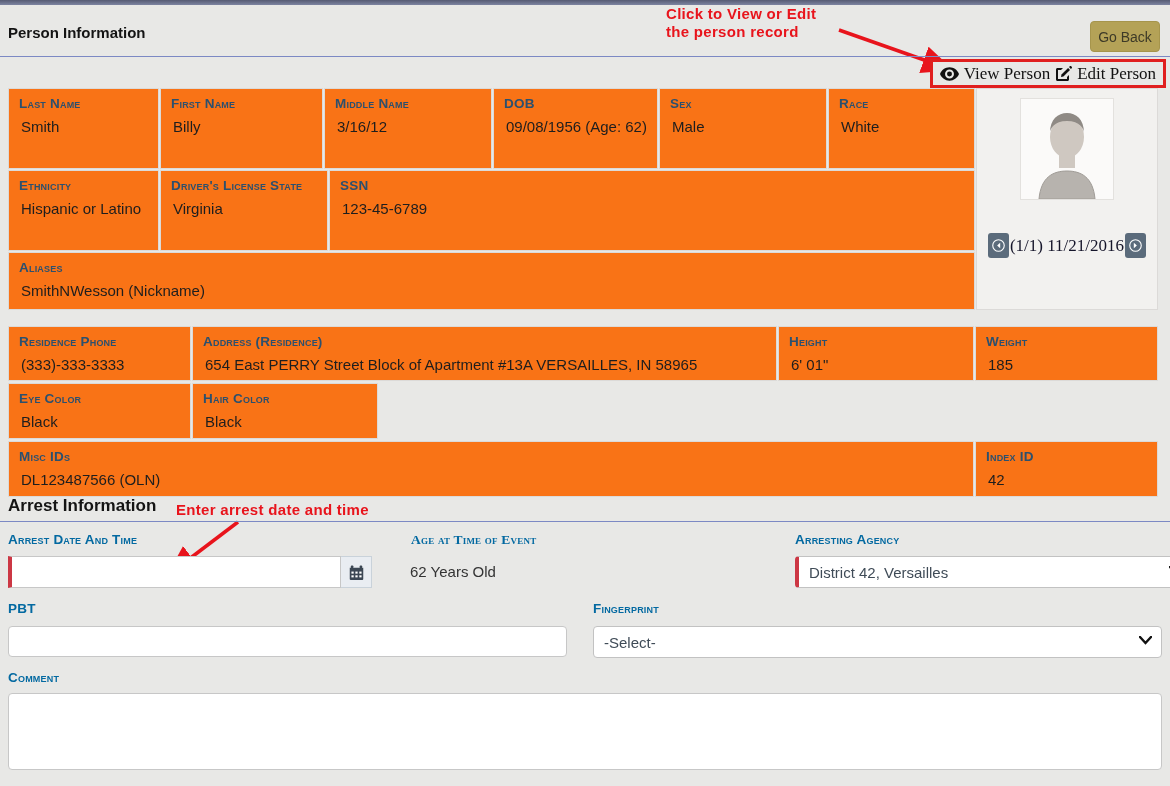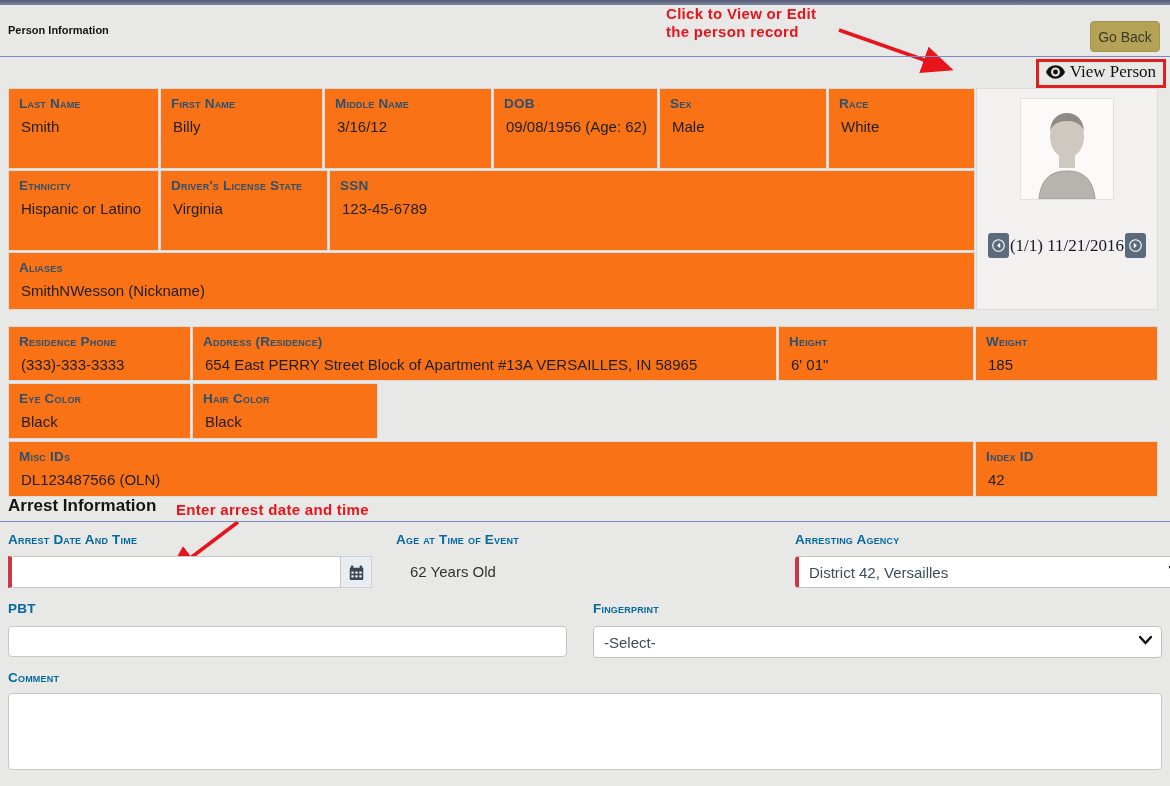--- a/index.html
+++ b/index.html
@@ -3,35 +3,35 @@
 <meta charset="utf-8">
 <style>
   * { margin:0; padding:0; box-sizing:border-box; }
   html,body { background:#d7d7d5; }
   body { font-family:"Liberation Sans","DejaVu Sans",sans-serif; }
   #app { position:relative; width:1170px; height:786px; background:#e8e8e6; overflow:hidden; }
 
   .topstrip { position:absolute; left:0; top:0; width:1170px; height:5px;
     background:linear-gradient(#565b73,#7d84a1); }
 
-  .page-title { position:absolute; left:8px; top:24px; font-size:11px; font-weight:bold; color:#141414; }
+  .page-title { position:absolute; left:8px; top:24px; font-size:15px; font-weight:bold; color:#141414; }
   .go-back { position:absolute; left:1090px; top:21px; width:70px; height:31px;
     background:#b4a257; border:1px solid #a6954c; border-radius:4px;
     color:#3d3a27; font-size:14px; font-family:"Liberation Sans",sans-serif; cursor:pointer; }
 
   .rule { position:absolute; left:0; width:1170px; height:0; border-top:1px solid #7c89c4; }
   .rule1 { top:56px; } .rule2 { top:521px; }
 
   .note { position:absolute; color:#e8141c; font-weight:bold; font-size:15px; letter-spacing:.3px; line-height:18px; }
   .note-top { left:666px; top:5px; }
   .note-arrest { left:176px; top:501px; }
   .arrow-svg { position:absolute; overflow:visible; }
 
   .viewedit { position:absolute; right:4px; top:59px; height:29px; display:flex; align-items:center;
-    gap:6px; padding:0 7px; border:3px solid #e01f1f; background:#e8e8e6;flex-direction:column; }
+    gap:6px; padding:0 7px; border:3px solid #e01f1f; background:#e8e8e6; }
   .ve-link { display:flex; align-items:center; gap:5px; font-family:"Liberation Serif","DejaVu Serif",serif;
     font-size:17px; color:#111; cursor:pointer; text-decoration:none; }
 
   
   .grid { position:absolute; left:8px; top:88px; width:1150px; }
   .grid-top { display:flex; }
   .grid-left { width:967px; display:flex; flex-direction:column; }
   .g-row { display:flex; }
   .cell { background:#f97316; border:1px solid #dcdad8; padding:6px 10px 4px 10px; overflow:hidden; }
   .g-row .cell + .cell { margin-left:1px; }
@@ -70,21 +70,21 @@
     background:#fff; border:1px solid #c2c2c2; border-radius:4px; font-size:15px; color:#3f4b57;
     padding:0 28px 0 10px; font-family:"Liberation Sans",sans-serif; }
   .select-wrap .req-sel { border-left:4px solid #cc3744; border-radius:4px; }
   .chev { position:absolute; right:10px; top:10px; pointer-events:none; }
   .agency-wrap { left:787px; top:26px; width:397px; }
   .pbt-input { position:absolute; left:0; top:96px; width:559px; height:31px; border-radius:4px; }
   .fp-wrap { left:585px; top:96px; width:569px; }
   .comment-area { position:absolute; left:0; top:163px; width:1154px; height:77px;
     background:#fff; border:1px solid #c7c7c7; border-radius:4px; resize:none;
     font-family:"Liberation Sans",sans-serif; font-size:15px; padding:6px 8px; }
-  .fl-adt{left:0; top:2px;} .fl-age{left:388px; top:2px;} .fl-agency{left:787px; top:2px;}
+  .fl-adt{left:0; top:2px;} .fl-age{left:403px; top:2px;font-family:Liberation Serif, serif;} .fl-agency{left:787px; top:2px;}
   .fl-pbt{left:0; top:71px;} .fl-fp{left:585px; top:71px;} .fl-comment{left:0; top:140px;}
 </style>
 </head>
 <body>
 
 <div id="app">
   <div class="topstrip"></div>
 
   <div class="page-title">Person Information</div>
   <button class="go-back">Go Back</button>

